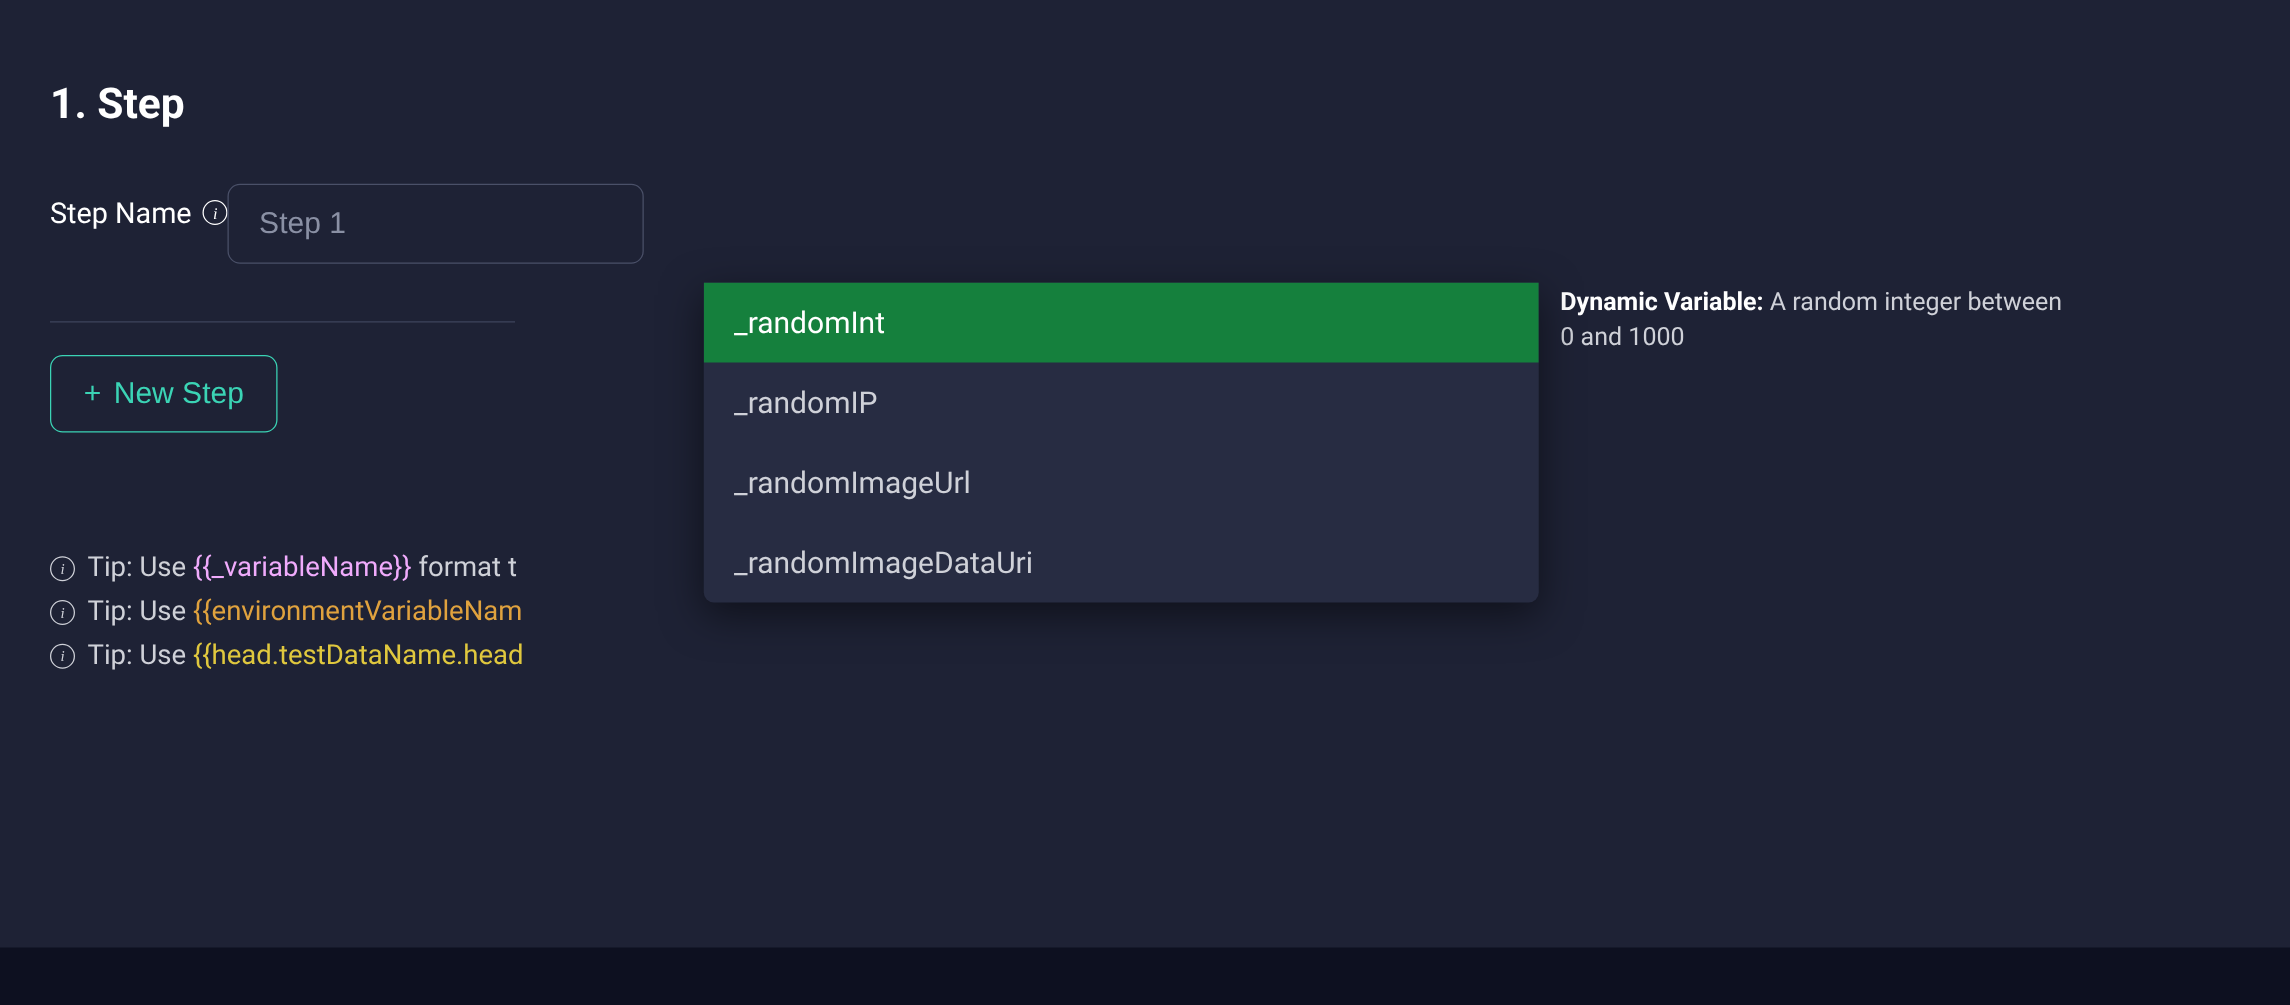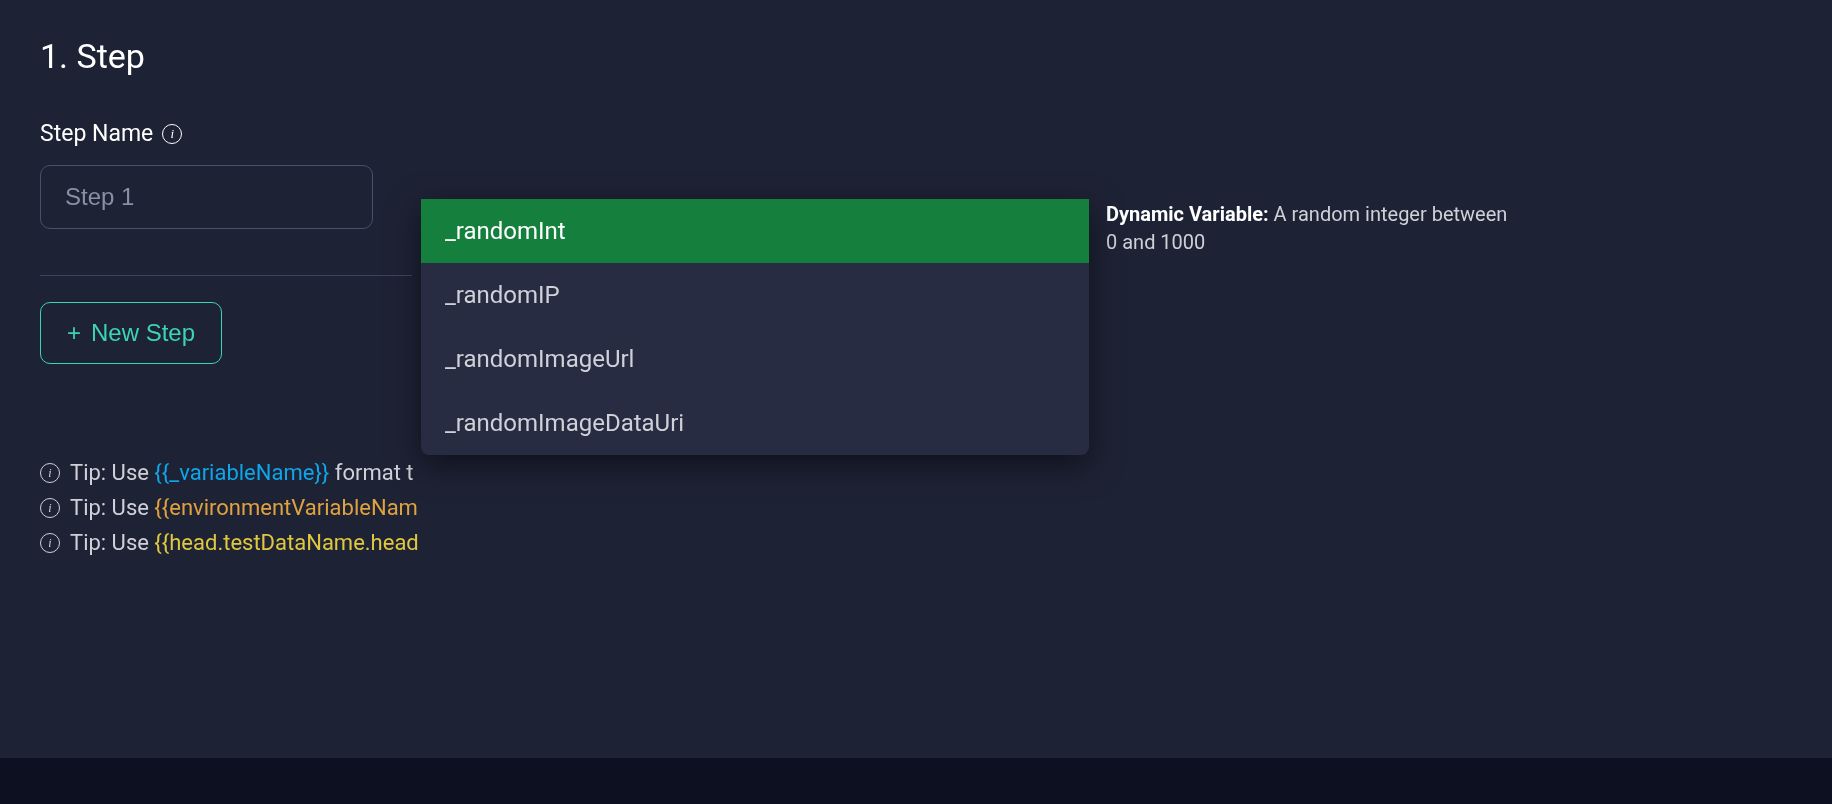--- a/index.html
+++ b/index.html
@@ -9,25 +9,26 @@
   font-family: -apple-system, BlinkMacSystemFont, "Segoe UI", Roboto, "Helvetica Neue", Arial, sans-serif;
   width: 1832px;
   height: 804px;
   overflow: hidden;
   position: relative;
 }
 .container { padding: 36px 40px; position: relative; }
 .step-heading {
   color: #ffffff;
   font-size: 34px;
-  font-weight: 400;
+  font-weight: 700;
   margin-bottom: 44px;
+  margin-top: 27px;
 }
 .form-row { display: flex; gap: 48px; align-items: flex-start; }
-.field-group { display: flex; flex-direction: column; }
+.field-group { display: flex; }
 .field-label {
   color: #ffffff;
   font-size: 23px;
   font-weight: 400;
   margin-bottom: 18px;
   display: flex;
   align-items: center;
   gap: 9px;
 }
 .info-icon {
@@ -101,21 +102,21 @@
   font-size: 22px;
   color: #cfd1d8;
   white-space: nowrap;
 }
 .tip .info-icon {
   width: 20px; height: 20px;
   border-color: #cfd1d8;
   color: #cfd1d8;
   font-size: 12px;
 }
-.var-cyan { color: #0ea5e9; }
+.var-cyan { color: #f0abfc; }
 .var-orange { color: #e0a23e; }
 .var-yellow { color: #e0c83e; }
 .dropdown {
   position: absolute;
   top: 79px;
   left: 0;
   width: 668px;
   background: #272c42;
   border-radius: 0 0 8px 8px;
   box-shadow: 0 10px 32px rgba(0,0,0,0.5);

